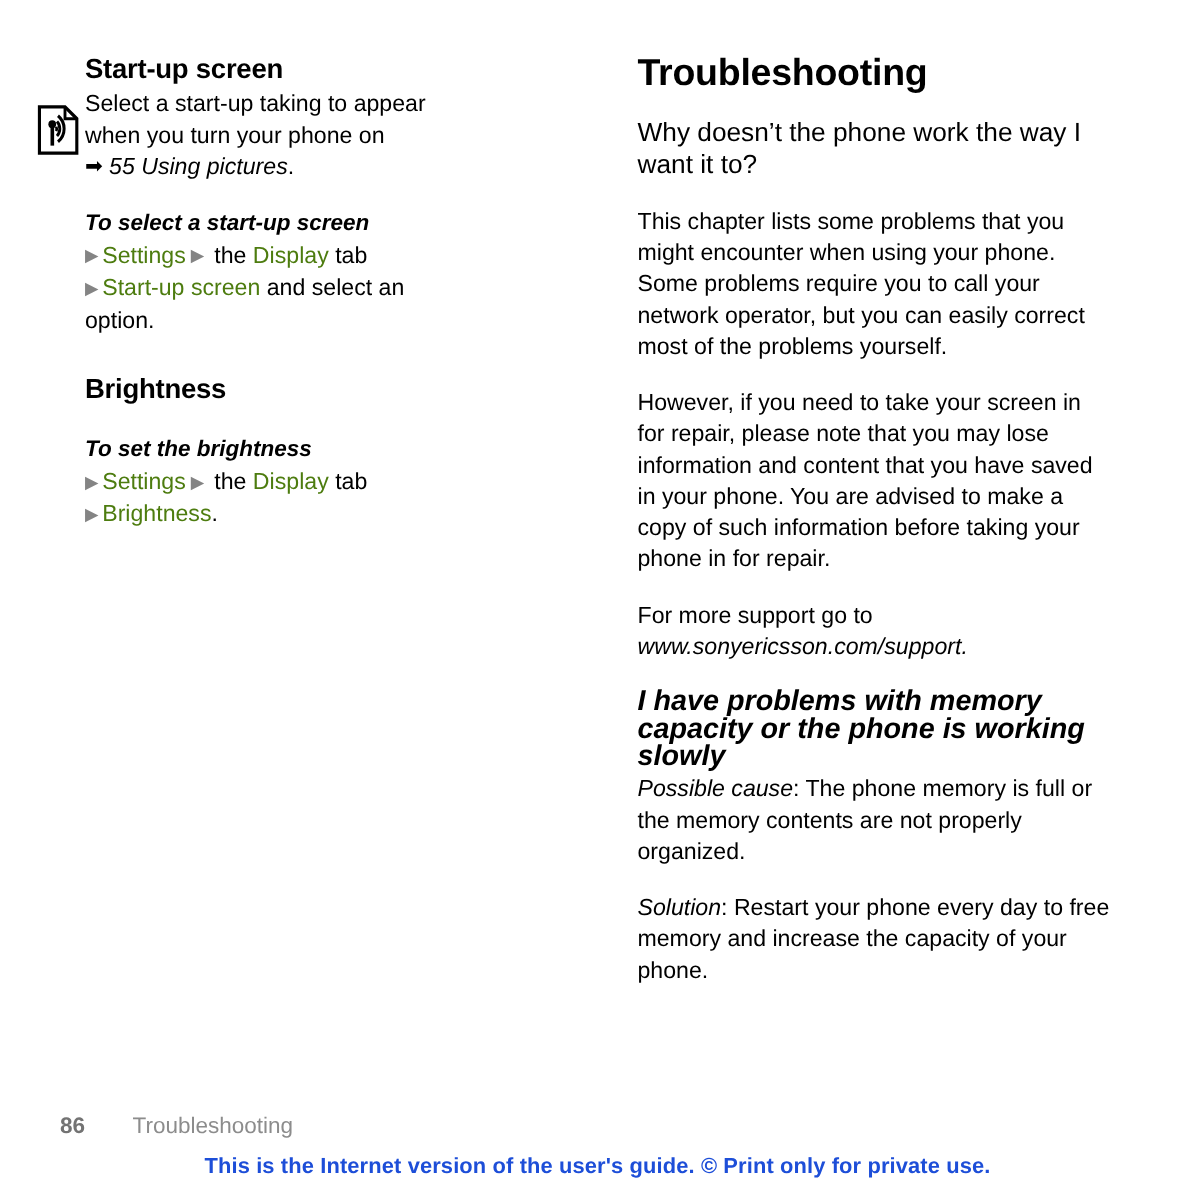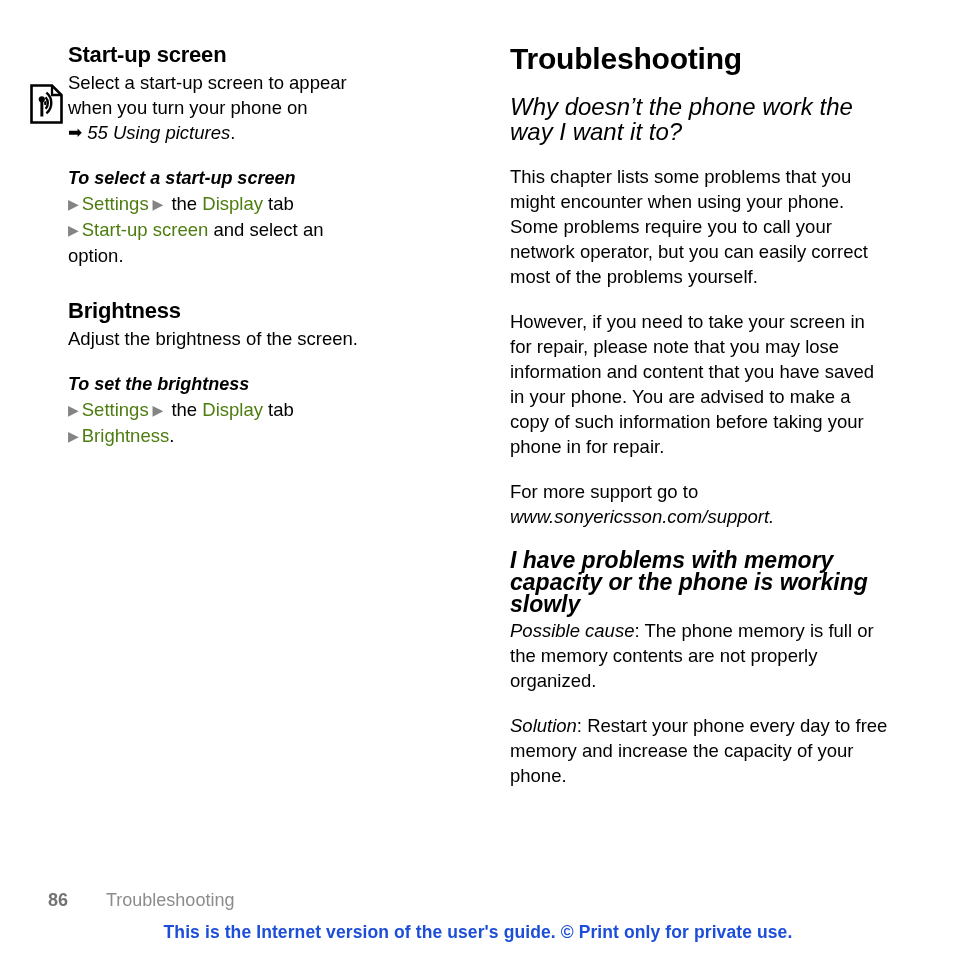--- a/index.html
+++ b/index.html
@@ -66,22 +66,21 @@
   }
   p.body {
     margin-bottom: 20px;
   }
   p.tight {
     margin-bottom: 0;
   }
   .it { font-style: italic; }
 
   .q-head {
-    font-size: 24px;
-    font-style: italic;
+    font-size: 21px;
     line-height: 25px;
     margin: 0 0 20px 0;
   }
   .sub-head {
     font-size: 23px;
     font-style: italic;
     font-weight: bold;
     line-height: 22px;
     margin: 0 0 3px 0;
   }
@@ -175,21 +174,21 @@
       <path d="M15.0 17.4 A4.3 4.3 0 0 1 15.0 20.9" fill="none" stroke="#000000" stroke-width="2.2"></path>
     </svg>
   </span>
 
   <div class="col-left">
 
     <div>
       <h2 class="section-title">Start-up screen</h2>
 
       <p class="tight">
-        <span>Select a start-up screen to appear</span><br>
+        <span>Select a start-up taking to appear</span><br>
         <span>when you turn your phone on</span><br>
         <span class="arrow-big">➡</span><span class="it">55 Using pictures</span><span>.</span>
       </p>
 
       <div class="gap-md"></div>
 
       <h3 class="proc-title">To select a start-up screen</h3>
 
       <div class="path-line">
         <span class="tri">▶</span><span class="menu">Settings</span><span class="tri">&nbsp;▶</span>
@@ -203,21 +202,20 @@
       <div class="path-line">
         <span>option.</span>
       </div>
     </div>
 
     <div class="gap-lg"></div>
 
     <div>
       <h2 class="section-title">Brightness</h2>
 
-      <p class="tight">Adjust the brightness of the screen.</p>
 
       <div class="gap-md"></div>
 
       <h3 class="proc-title">To set the brightness</h3>
 
       <div class="path-line">
         <span class="tri">▶</span><span class="menu">Settings</span><span class="tri">&nbsp;▶</span>
         <span>the </span><span class="menu">Display</span><span> tab</span>
       </div>
 

